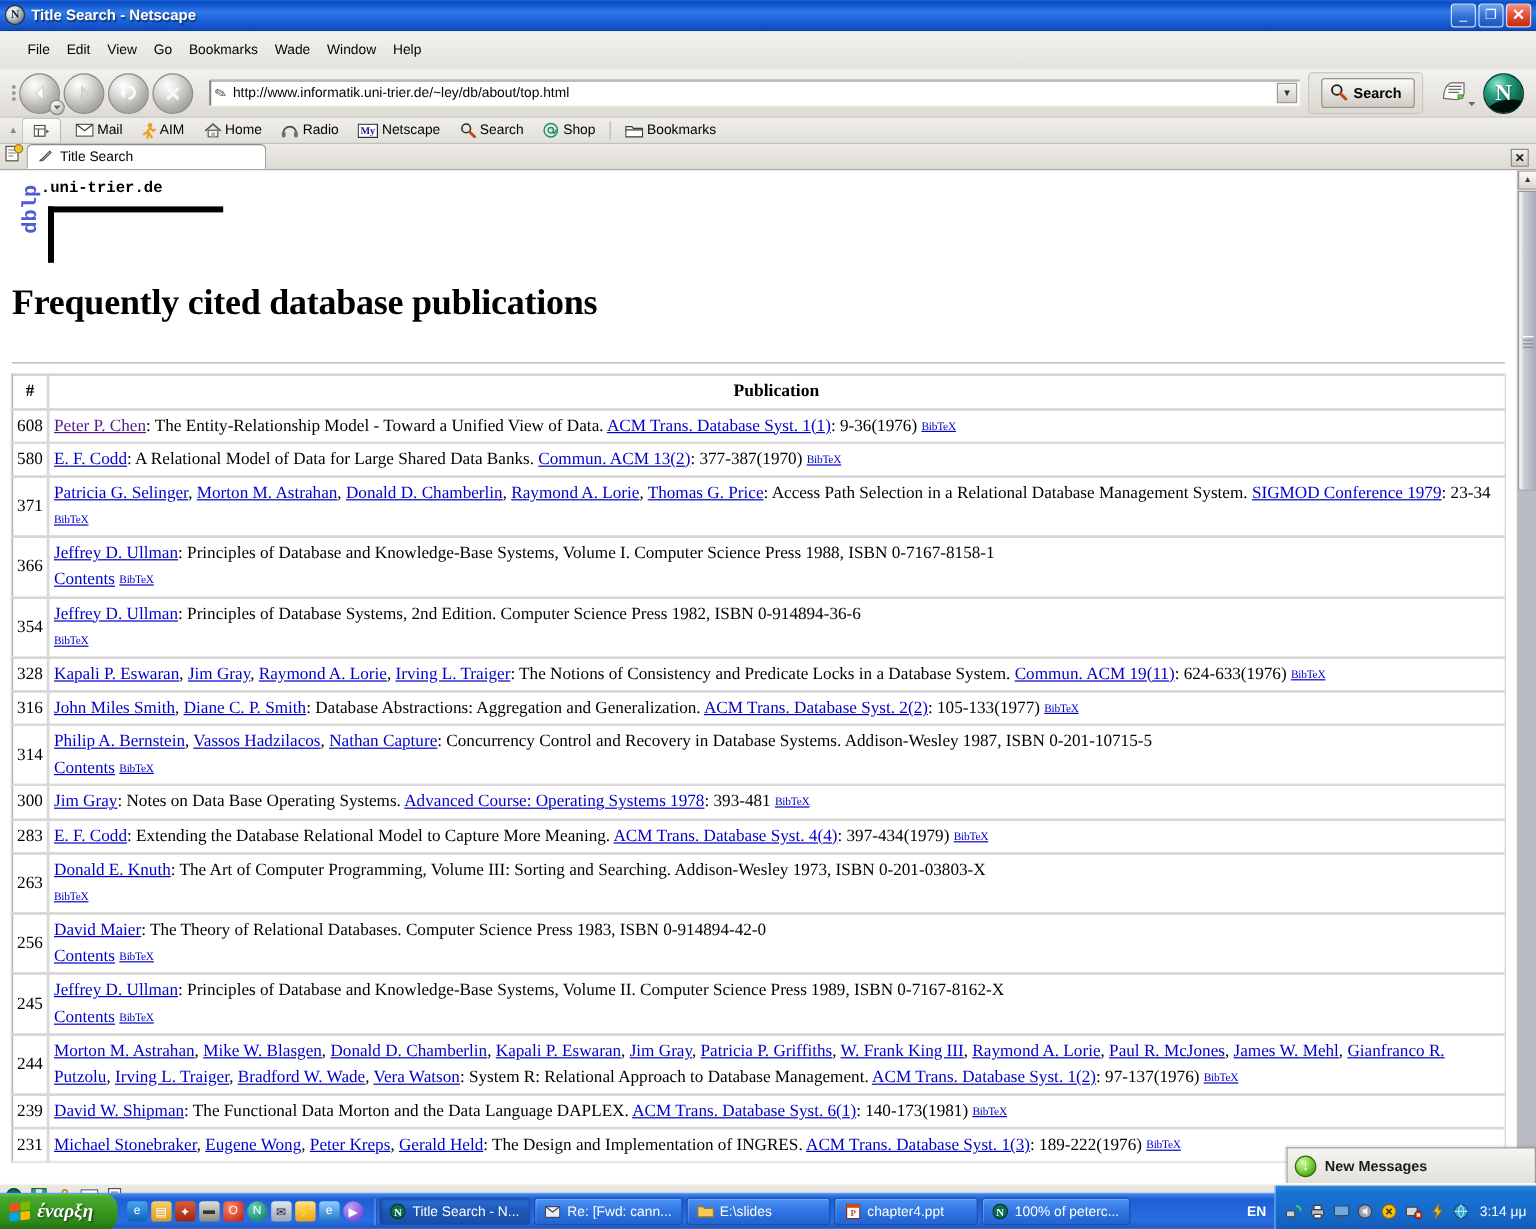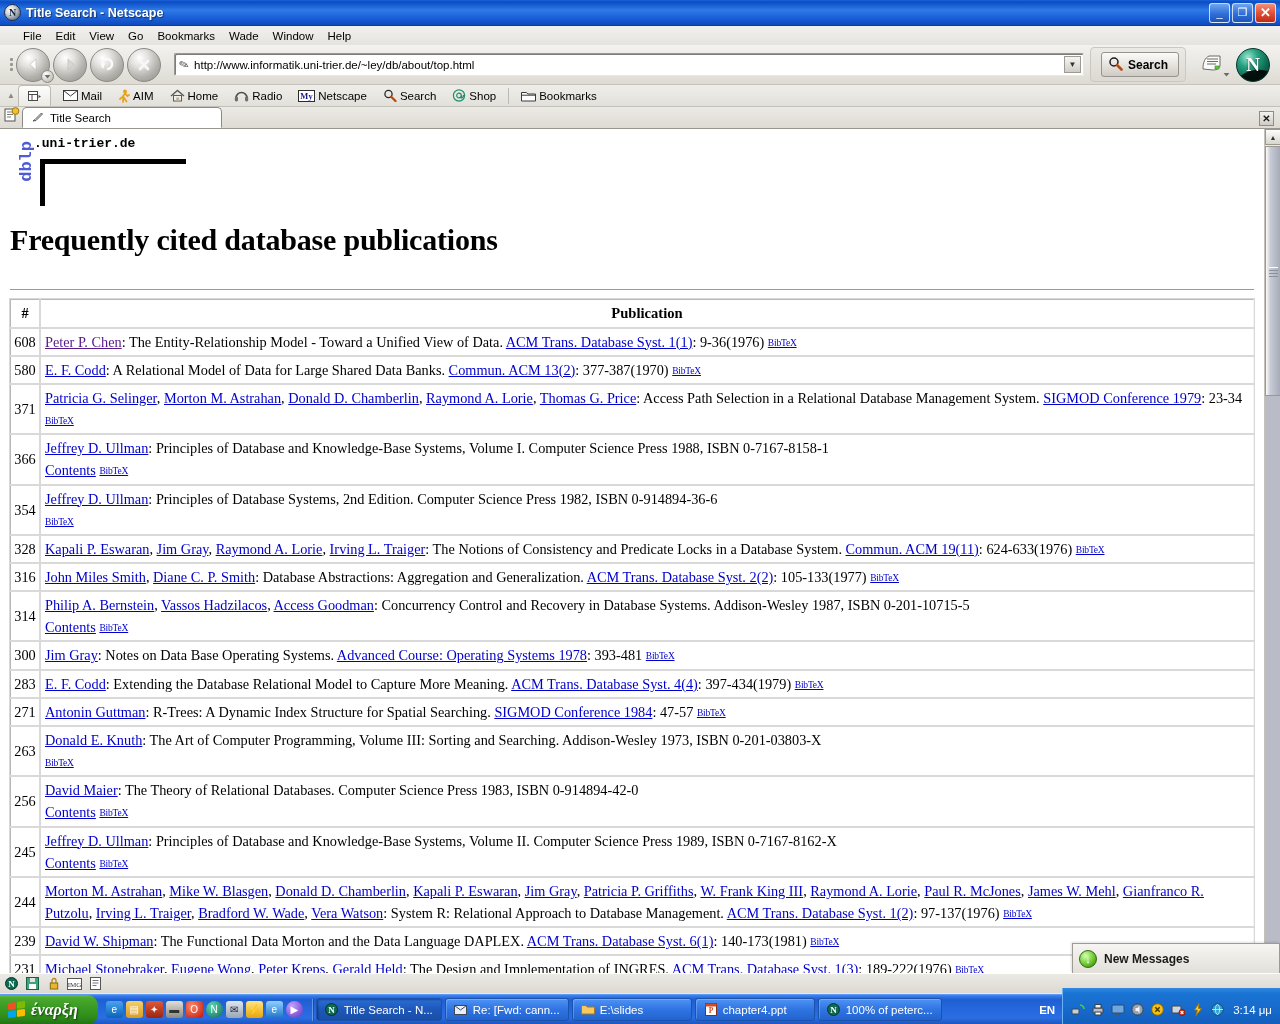--- a/index.html
+++ b/index.html
@@ -33,21 +33,21 @@
   .tb-btn {
     width: 21px; height: 20px; border: 1px solid rgba(255,255,255,.75); border-radius: 3px;
     background: linear-gradient(to bottom, #6fa5ee, #2f6fd8 55%, #1d55b8);
     color: #fff; font-size: 11px; display: flex; align-items: center; justify-content: center;
     font-family: "Liberation Sans", sans-serif;
   }
   .tb-btn.close { background: linear-gradient(to bottom, #f4917a, #e2533a 48%, #c02a12); font-weight: bold; font-size: 13px; }
 
   
   .menubar {
-    height: 19px; display: flex; align-items: center; padding-left: 16px;
+    height: 32px; display: flex; align-items: center; padding-left: 16px;
     background: linear-gradient(to bottom,#f2f1ef,#e5e3de);
     font-size: 11.5px; color: #000;
   }
   .menubar .mi { padding: 1px 7px; }
 
   
   .navbar {
     height: 40px; display: flex; align-items: center; gap: 0;
     background: linear-gradient(to bottom,#f3f2f0 0%,#e9e7e2 50%,#dedbd4 100%);
     padding: 0 6px; border-bottom: 1px solid #c6c3bc; position: relative;
@@ -505,33 +505,29 @@
             <tr>
               <td class="num">328</td>
               <td><span class="a">Kapali P. Eswaran</span>, <span class="a">Jim Gray</span>, <span class="a">Raymond A. Lorie</span>, <span class="a">Irving L. Traiger</span><span class="ttl">: The Notions of Consistency and Predicate Locks in a Database System. </span><span class="ven">Commun. ACM 19(11)</span><span>: 624-633(1976) </span><span class="bibtex">BibTeX</span></td>
             </tr>
             <tr>
               <td class="num">316</td>
               <td><span class="a">John Miles Smith</span>, <span class="a">Diane C. P. Smith</span><span class="ttl">: Database Abstractions: Aggregation and Generalization. </span><span class="ven">ACM Trans. Database Syst. 2(2)</span><span>: 105-133(1977) </span><span class="bibtex">BibTeX</span></td>
             </tr>
             <tr>
               <td class="num">314</td>
-              <td><span class="a">Philip A. Bernstein</span>, <span class="a">Vassos Hadzilacos</span>, <span class="a">Access Goodman</span><span class="ttl">: Concurrency Control and Recovery in Database Systems. Addison-Wesley 1987, ISBN 0-201-10715-5 </span><br><span class="contents">Contents</span> <span class="bibtex">BibTeX</span></td>
+              <td><span class="a">Philip A. Bernstein</span>, <span class="a">Vassos Hadzilacos</span>, <span class="a">Nathan Capture</span><span class="ttl">: Concurrency Control and Recovery in Database Systems. Addison-Wesley 1987, ISBN 0-201-10715-5 </span><br><span class="contents">Contents</span> <span class="bibtex">BibTeX</span></td>
             </tr>
             <tr>
               <td class="num">300</td>
               <td><span class="a">Jim Gray</span><span class="ttl">: Notes on Data Base Operating Systems. </span><span class="ven">Advanced Course: Operating Systems 1978</span><span>: 393-481 </span><span class="bibtex">BibTeX</span></td>
             </tr>
             <tr>
               <td class="num">283</td>
               <td><span class="a">E. F. Codd</span><span class="ttl">: Extending the Database Relational Model to Capture More Meaning. </span><span class="ven">ACM Trans. Database Syst. 4(4)</span><span>: 397-434(1979) </span><span class="bibtex">BibTeX</span></td>
-            </tr>
-            <tr>
-              <td class="num">271</td>
-              <td><span class="a">Antonin Guttman</span><span class="ttl">: R-Trees: A Dynamic Index Structure for Spatial Searching. </span><span class="ven">SIGMOD Conference 1984</span><span>: 47-57 </span><span class="bibtex">BibTeX</span></td>
             </tr>
             <tr>
               <td class="num">263</td>
               <td><span class="a">Donald E. Knuth</span><span class="ttl">: The Art of Computer Programming, Volume III: Sorting and Searching. Addison-Wesley 1973, ISBN 0-201-03803-X </span><br><span class="bibtex">BibTeX</span></td>
             </tr>
             <tr>
               <td class="num">256</td>
               <td><span class="a">David Maier</span><span class="ttl">: The Theory of Relational Databases. Computer Science Press 1983, ISBN 0-914894-42-0 </span><br><span class="contents">Contents</span> <span class="bibtex">BibTeX</span></td>
             </tr>
             <tr>

